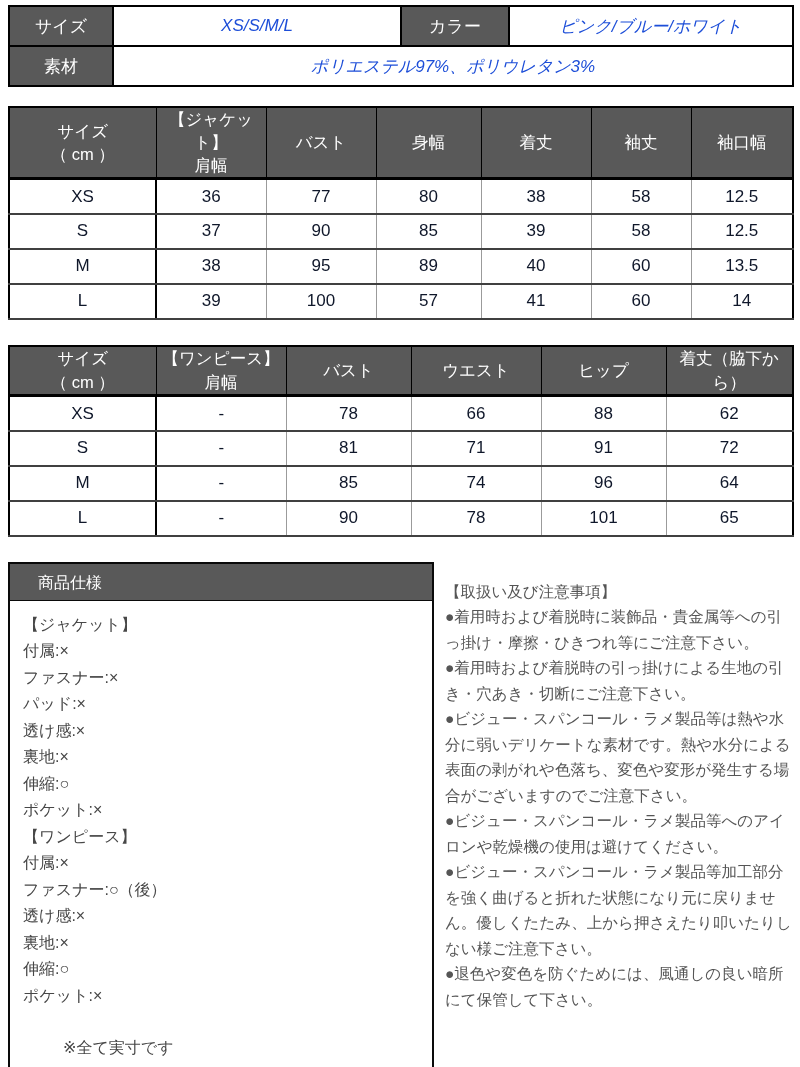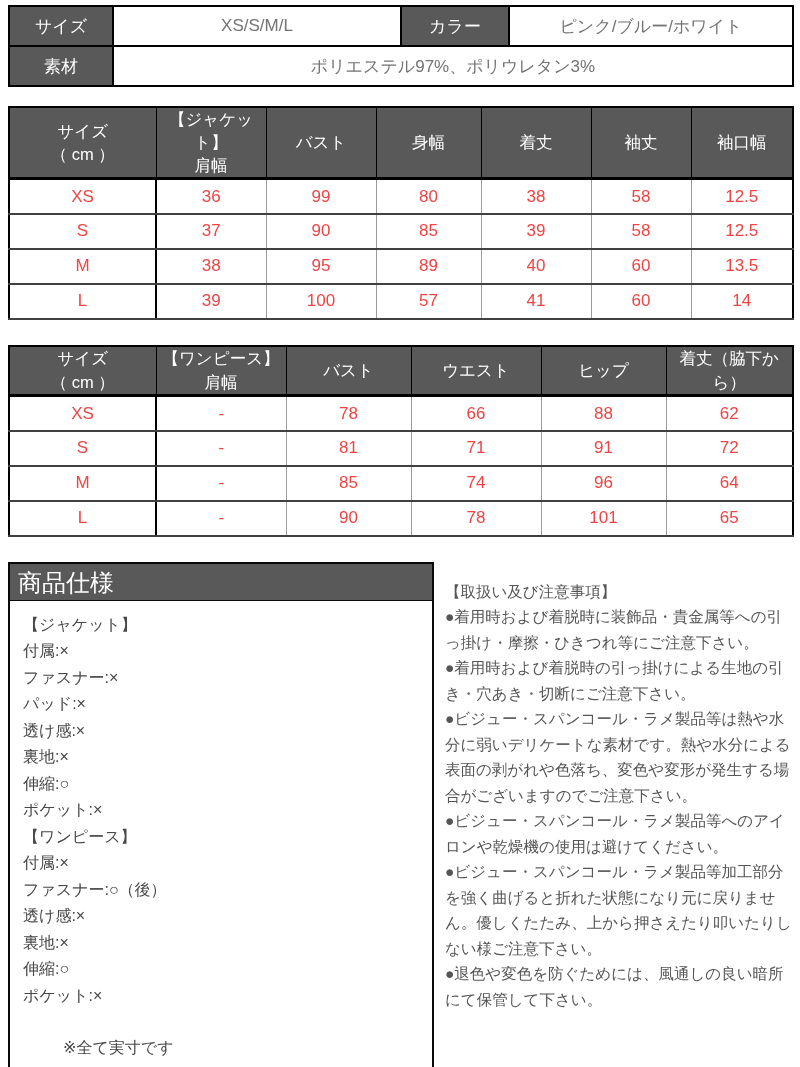--- a/index.html
+++ b/index.html
@@ -20,43 +20,43 @@
   .page { padding:5px 8px 0 8px; }
 
   
   table { border-collapse:collapse; table-layout:fixed; width:784px; }
   .info-table { margin-bottom:19px; border:2px solid var(--border_dark); }
   .info-table th, .info-table td {
     border:2px solid var(--border_dark); height:40px;
     font-size:17px; text-align:center; font-weight:normal; vertical-align:middle;
   }
   .info-table th { background:var(--header_bg); color:var(--header_text); }
-  .info-table td { color:#737373; }
+  .info-table td { color:#1d4ed8;font-style:italic; }
 
   
   .size-table { margin-bottom:25px; border:2px solid var(--border_dark); }
   .size-table th {
     background:var(--header_bg); color:var(--header_text); font-weight:normal;
     font-size:16.5px; border:1px solid var(--border_dark);
     border-bottom:3px solid var(--border_dark); height:50px;
     line-height:1.4; text-align:center; vertical-align:middle;
   }
   .size-table td {
     border-top:2px solid var(--border_mid); border-bottom:2px solid var(--border_mid);
     border-left:1px solid var(--border_light); border-right:1px solid var(--border_light);
-    text-align:center; vertical-align:middle; font-size:17px; height:35px; color:#ef4444;
+    text-align:center; vertical-align:middle; font-size:17px; height:35px; color:#0f172a;
   }
   .size-table td.size-col { border-right:2px solid var(--border_dark); }
 
   
   .bottom-section { display:flex; align-items:flex-start; margin-top:18px; }
   .spec-box { width:426px; height:532px; border:2px solid #0a0a0a; background:#fff; }
   .spec-title-bar {
     background:var(--header_bg); color:var(--header_text);
-    height:37px; line-height:37px; padding-left:8px; font-size:24px;
+    height:37px; line-height:37px; padding-left:28px; font-size:16px;
     border-bottom:1px solid #0a0a0a;
   }
   .spec-lines { padding:11px 14px 0 13px; font-size:16px; line-height:26.5px; color:#474747; }
   .spec-footnote { margin-top:26px;margin-left:40px; }
 
   .notes-column { margin-left:11px; width:347px; padding-top:17px;
     font-size:15.5px; line-height:25.5px; color:var(--note_text); }
   .notes-title { }
   .note-item { }
 </style>
@@ -108,21 +108,21 @@
       </th>
       <th>バスト</th>
       <th>身幅</th>
       <th>着丈</th>
       <th>袖丈</th>
       <th>袖口幅</th>
     </tr>
     <tr>
       <td class="size-col">XS</td>
       <td>36</td>
-      <td>99</td>
+      <td>77</td>
       <td>80</td>
       <td>38</td>
       <td>58</td>
       <td>12.5</td>
     </tr>
     <tr>
       <td class="size-col">S</td>
       <td>37</td>
       <td>90</td>
       <td>85</td>

